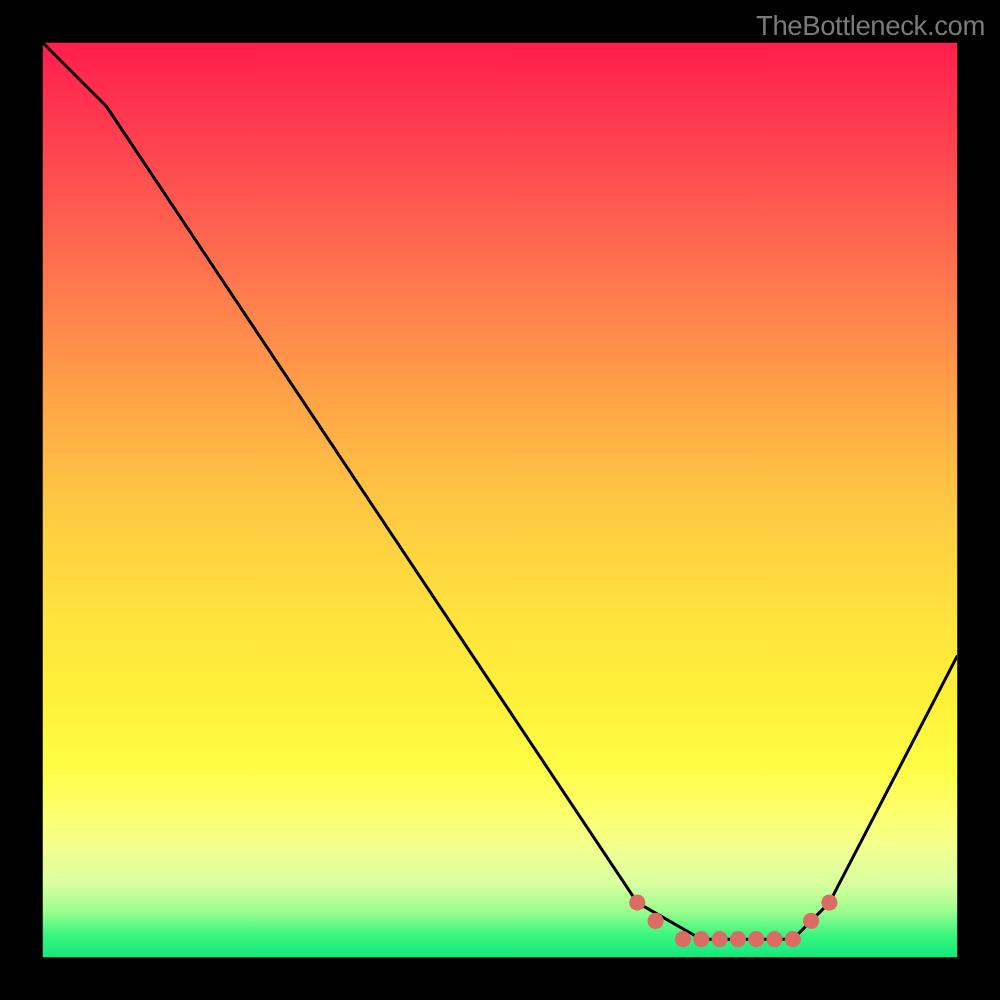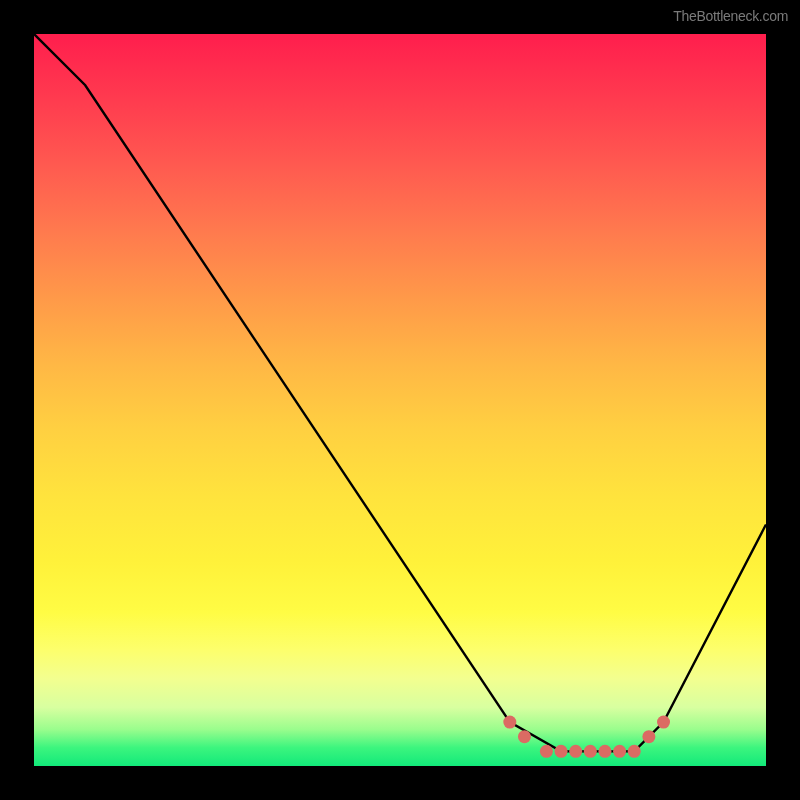--- a/index.html
+++ b/index.html
@@ -49,21 +49,21 @@
   }
   svg.curve {
     position: absolute;
     inset: 0;
   }
   .source {
     position: absolute;
     top: 8px;
     right: 12px;
     color: #7a7a7a;
-    font-size: 14px;
+    font-size: 22px;
     font-weight: 500;
     letter-spacing: -0.3px;
   }
 </style>
 </head>
 <body>
 
 <div class="chart-wrap">
   <div class="plot-area">
     <div class="gradient"></div>

